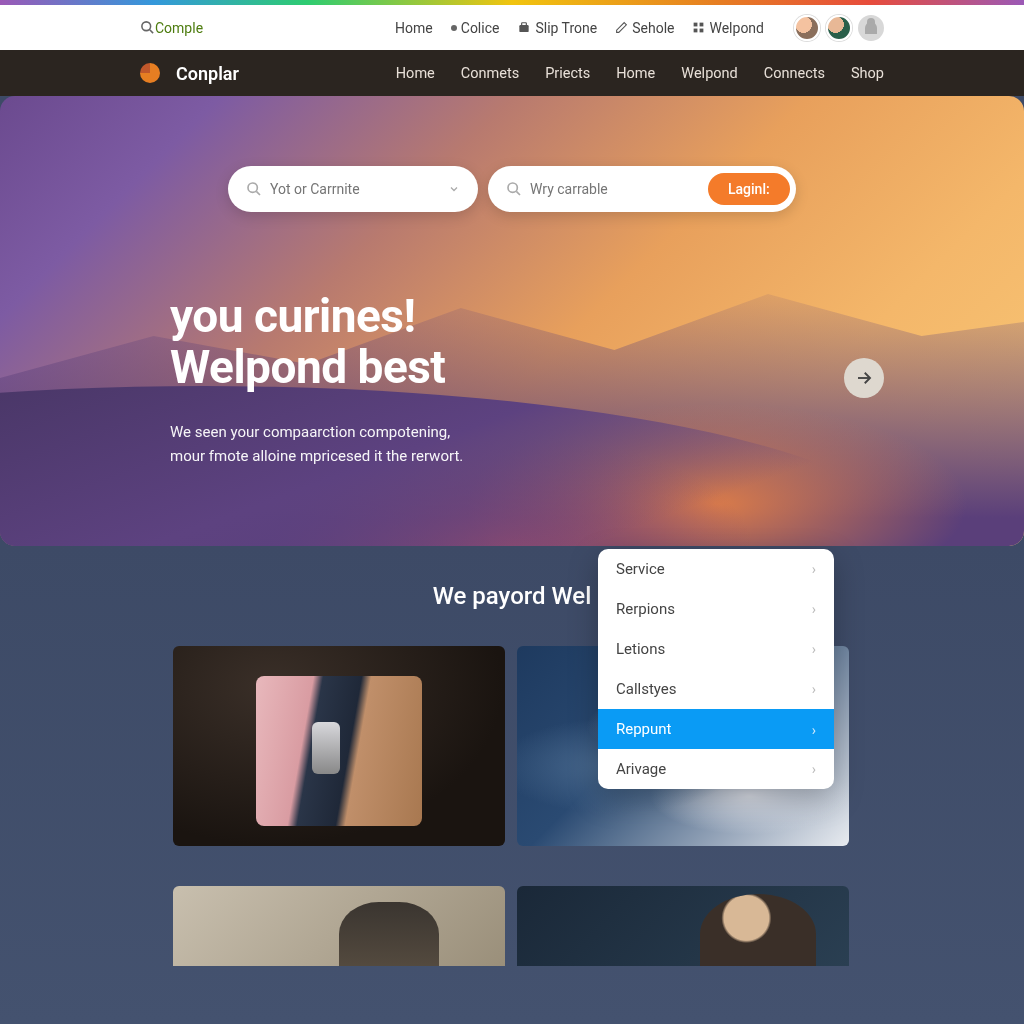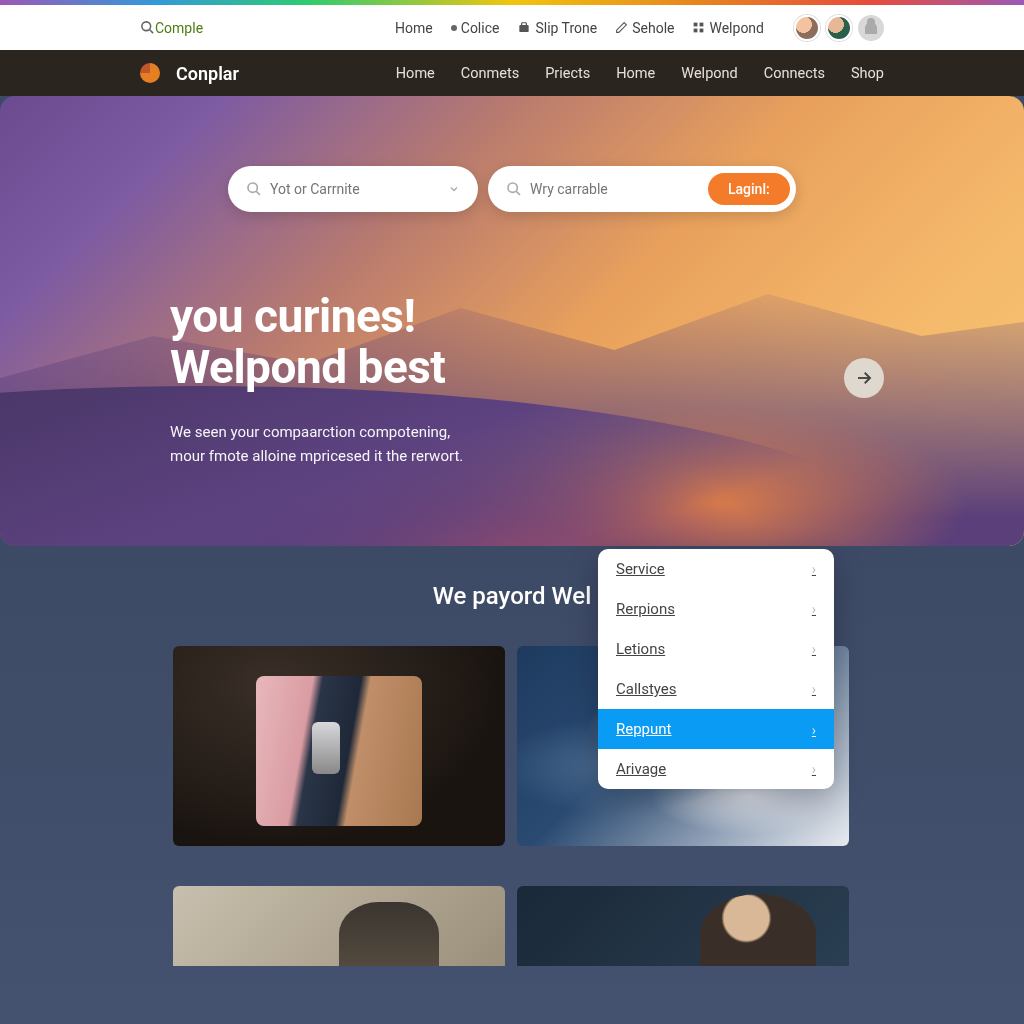--- a/index.html
+++ b/index.html
@@ -55,21 +55,21 @@
  radial-gradient(ellipse 180px 70px at 70% 75%,#d8dce5 0%,transparent 55%),
  radial-gradient(ellipse 160px 60px at 50% 40%,#8fa5bf 0%,transparent 60%);
 }
 .cards2 { display:flex; gap:12px; padding:40px 173px 0; }
 .card3,.card4 { width:332px; height:80px; border-radius:6px 6px 0 0; overflow:hidden; }
 .card3 { background:linear-gradient(135deg,#c8bfae 0%,#9a8f7a 100%); position:relative;}
 .card3::after{content:"";position:absolute;right:20%;top:20%;width:30%;height:100%;background:linear-gradient(180deg,#3a3530,#5a4f42);border-radius:40% 40% 0 0;}
 .card4 { background:linear-gradient(135deg,#1a2838 0%,#2a3f52 100%); position:relative;}
 .card4::after{content:"";position:absolute;right:10%;top:10%;width:35%;height:100%;background:radial-gradient(circle at 40% 30%,#d8b896 25%,#3a2f28 28%);border-radius:50% 50% 0 0;}
 .dropdown { position:absolute; top:3px; left:598px; width:236px; background:#fff; border-radius:10px; box-shadow:0 10px 30px rgba(0,0,0,.25); overflow:hidden; z-index:20; }
-.dd-item { display:flex; align-items:center; justify-content:space-between; padding:11px 18px; font-size:15px; color:#444; cursor:pointer;text-decoration:underline; }
+.dd-item { display:flex; align-items:center; justify-content:space-between; padding:11px 18px; font-size:15px; color:#444; cursor:pointer; }
 .dd-item.active { background:#0a9bf5; color:#fff;align-items:flex-end; }
 .dd-item .chev-r { color:#bbb; font-size:14px; }
 .dd-item.active .chev-r { color:#cfe9fb; }
 svg { display:block; }
 </style>
 </head>
 <body>
 
 <div class="rainbow-strip"></div>
 

